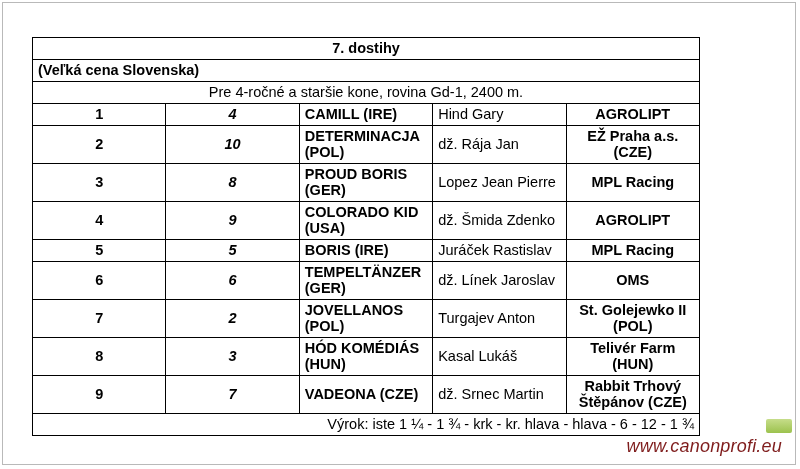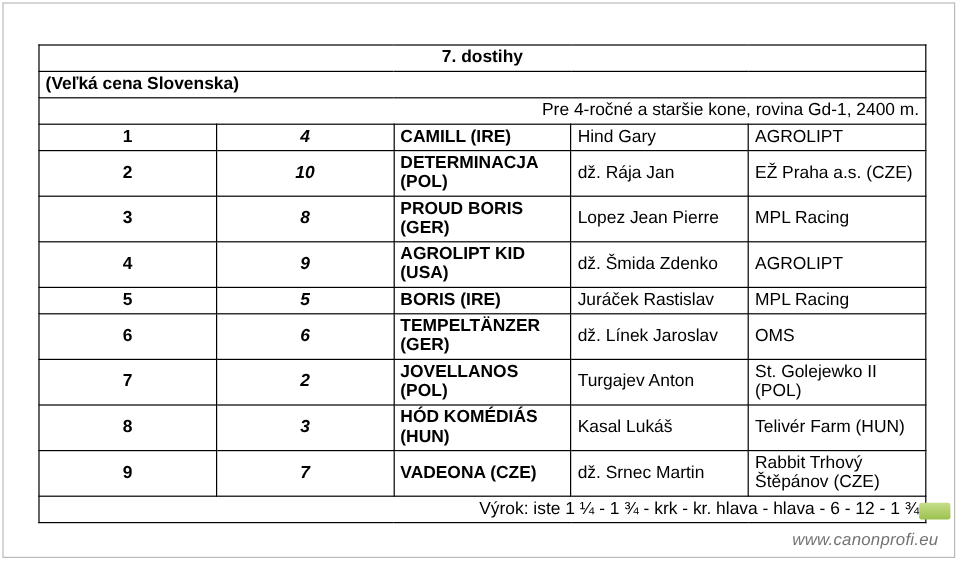--- a/index.html
+++ b/index.html
@@ -20,21 +20,21 @@
     top: 2px;
     width: 794px;
     height: 463px;
     border: 1px solid #b9b9b9;
     box-sizing: border-box;
   }
   .sheet {
     position: absolute;
     left: 32px;
     top: 37px;
-    width: 740px;
+    width: 668px;
     border-radius: 26px;
   }
   table.race {
     border-collapse: collapse;
     width: 100%;
     table-layout: fixed;
     background: #ffffff;
   }
   table.race td {
     border: 1px solid #000000;
@@ -56,21 +56,21 @@
     font-weight: bold;
     font-size: 15.5px;
     padding: 4px 5px 5px 5px;
   }
   .subtitle2-row td {
     font-weight: bold;
     font-size: 15px;
     padding: 3px 5px 4px 5px;
   }
   .conditions-row td {
-    text-align: right;
+    text-align: center;
     font-size: 14.5px;
     padding: 3px 6px 4px 6px;
   }
   .result-row td {
     text-align: right;
     font-size: 14.5px;
     padding: 3px 6px 4px 6px;
   }
   td.col-pos {
     width: 34px;
@@ -89,29 +89,30 @@
     width: 254px;
     font-weight: bold;
     font-size: 15px;
   }
   td.col-jockey {
     width: 160px;
     font-weight: normal;
     margin-left: 14px;
   }
   td.col-owner {
-    font-weight: normal;
+    font-weight: bold;
+    text-align: center;
   }
   .watermark {
     position: absolute;
     right: 18px;
     bottom: 12px;
-    font-size: 14px;
+    font-size: 18px;
     font-style: italic;
-    color: #737373;
+    color: #7f1d1d;
     letter-spacing: 0.2px;
   }
   .wm-badge {
     position: absolute;
     right: 8px;
     bottom: 36px;
     width: 26px;
     height: 14px;
     background: linear-gradient(180deg, #c6dd8a 0%, #9cc24e 100%);
     border-radius: 2px;
@@ -152,21 +153,21 @@
       <tr>
         <td class="col-pos">3</td>
         <td class="col-num">8</td>
         <td class="col-horse">PROUD BORIS (GER)</td>
         <td class="col-jockey">Lopez Jean Pierre</td>
         <td class="col-owner">MPL Racing</td>
       </tr>
       <tr>
         <td class="col-pos">4</td>
         <td class="col-num">9</td>
-        <td class="col-horse">AGROLIPT KID (USA)</td>
+        <td class="col-horse">COLORADO KID (USA)</td>
         <td class="col-jockey">dž. Šmida Zdenko</td>
         <td class="col-owner">AGROLIPT</td>
       </tr>
       <tr>
         <td class="col-pos">5</td>
         <td class="col-num">5</td>
         <td class="col-horse">BORIS (IRE)</td>
         <td class="col-jockey">Juráček Rastislav</td>
         <td class="col-owner">MPL Racing</td>
       </tr>

